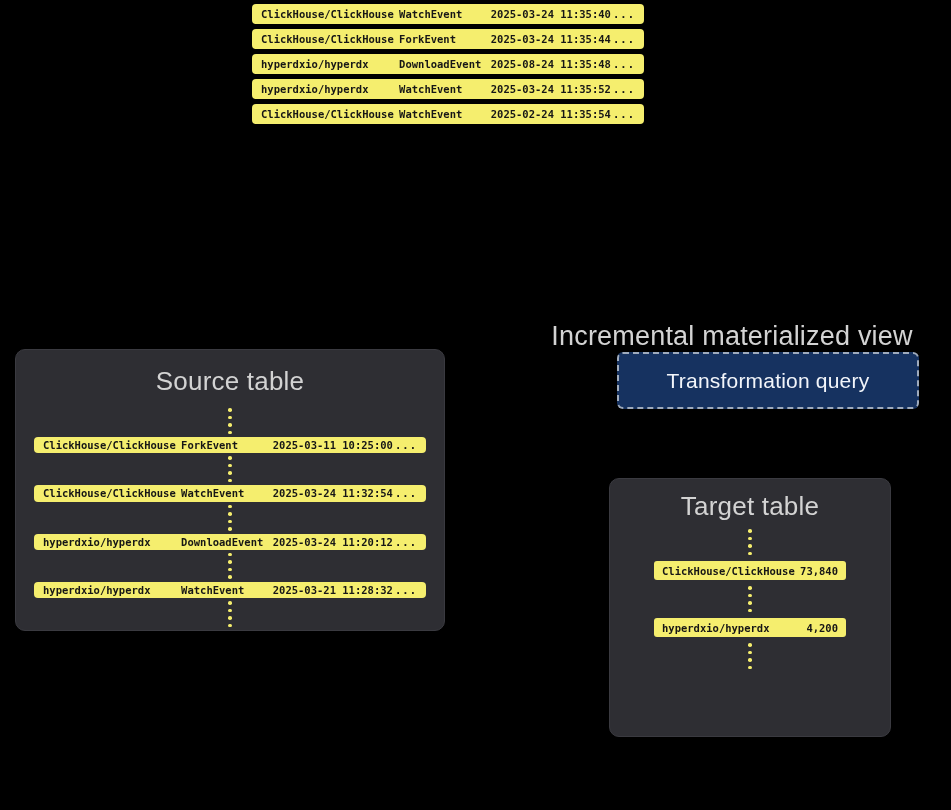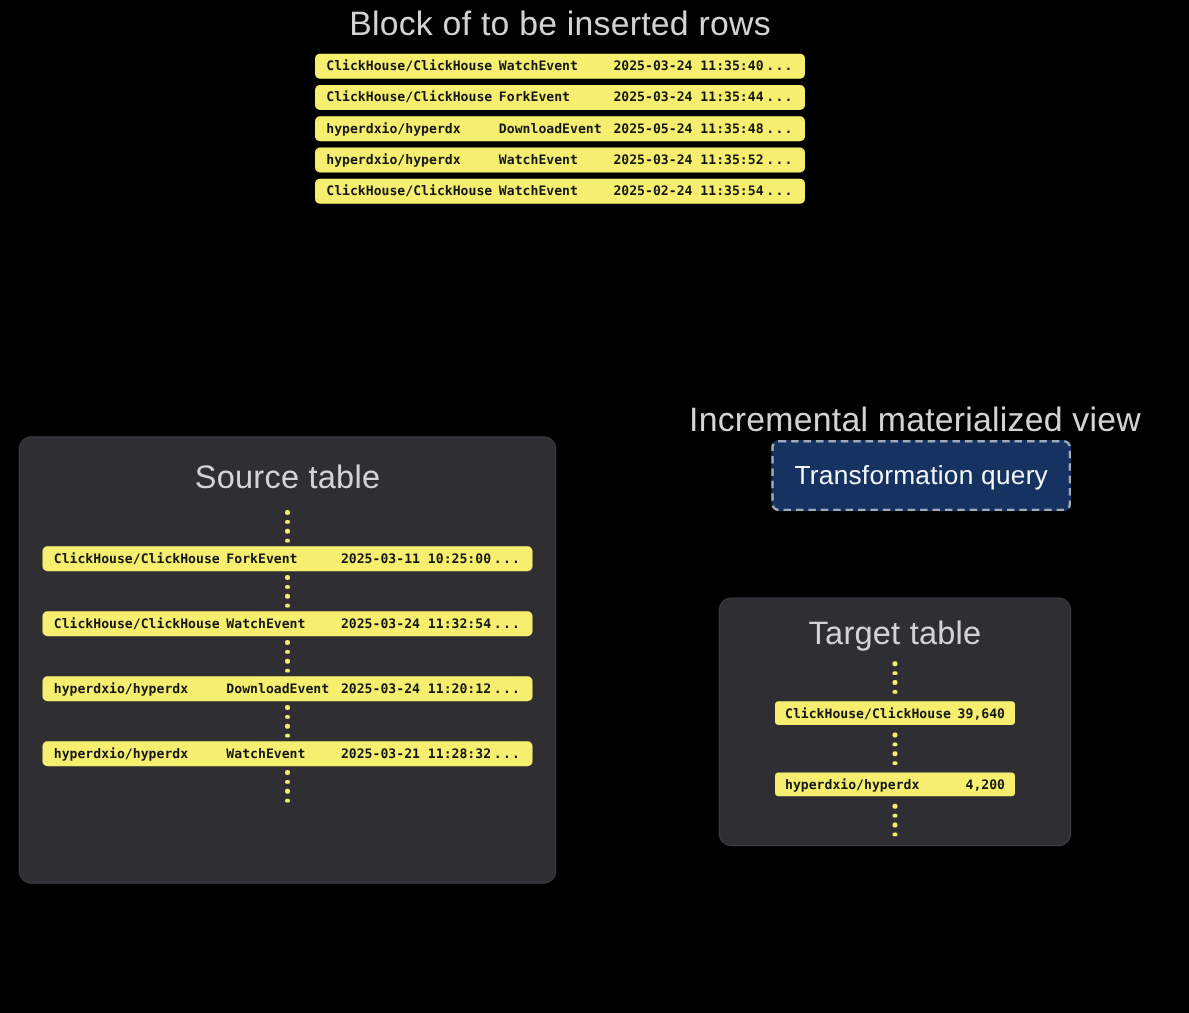--- a/index.html
+++ b/index.html
@@ -44,70 +44,69 @@
   .vdots{display:flex;flex-direction:column;align-items:center;gap:4px;margin:3px 0;}
   .vdots i{display:block;width:3.5px;height:3.5px;border-radius:50%;background:var(--row-yellow);}
 
   
   .panel{
     position:absolute;background:var(--panel-bg);
     border:1px solid var(--panel-border);
     border-radius:10px;
     display:flex;flex-direction:column;align-items:center;
   }
-  .source-panel{left:15px;top:349px;width:430px;height:358px;padding:0 18px;}
+  .source-panel{left:15px;top:349px;width:430px;height:282px;padding:0 18px;}
   .source-panel .big-title{font-size:26px;margin:16px 0 8px;}
-  .target-panel{left:575px;top:478px;width:282px;height:199px;padding:0 20px;}
+  .target-panel{left:609px;top:478px;width:282px;height:259px;padding:0 20px;}
   .target-panel .big-title{font-size:26px;margin:12px 0 4px;}
 
   .target-row{
     display:flex;align-items:center;justify-content:space-between;
     width:192px;height:19px;
     background:var(--row-yellow);border-radius:3px;
     padding:0 8px;margin:3px 0;
     font-family:"DejaVu Sans Mono",monospace;
     font-weight:700;font-size:10.5px;color:var(--row-text);
     white-space:nowrap;
   }
 
   
   .mv-title{position:absolute;left:512px;top:321px;width:440px;}
   .transform-button{
-    position:absolute;left:617px;top:352px;width:240px;height:57px;
+    position:absolute;left:617px;top:352px;width:302px;height:57px;
     background:var(--button-bg);
     border:2px dashed var(--button-border);
     border-radius:6px;
     display:flex;align-items:center;justify-content:center;
     color:var(--button-text);font-size:21px;letter-spacing:.2px;
   }
 </style>
 </head>
 <body>
 
 <div class="canvas">
 
   <section class="block-section">
-    <div class="big-title">Block of to be inserted rows</div>
     <div class="block-rows">
       <div class="trow">
         <span class="col repo">ClickHouse/ClickHouse</span>
         <span class="col event">WatchEvent</span>
         <span class="col time">2025-03-24 11:35:40</span>
         <span class="col more">...</span>
       </div>
       <div class="trow">
         <span class="col repo">ClickHouse/ClickHouse</span>
         <span class="col event">ForkEvent</span>
         <span class="col time">2025-03-24 11:35:44</span>
         <span class="col more">...</span>
       </div>
       <div class="trow">
         <span class="col repo">hyperdxio/hyperdx</span>
         <span class="col event">DownloadEvent</span>
-        <span class="col time">2025-05-24 11:35:48</span>
+        <span class="col time">2025-08-24 11:35:48</span>
         <span class="col more">...</span>
       </div>
       <div class="trow">
         <span class="col repo">hyperdxio/hyperdx</span>
         <span class="col event">WatchEvent</span>
         <span class="col time">2025-03-24 11:35:52</span>
         <span class="col more">...</span>
       </div>
       <div class="trow">
         <span class="col repo">ClickHouse/ClickHouse</span>
@@ -182,21 +181,21 @@
   <section class="panel target-panel">
     <div class="big-title">Target table</div>
     <div class="vdots">
         <i></i>
         <i></i>
         <i></i>
         <i></i>
       </div>
     <div class="target-row">
       <span>ClickHouse/ClickHouse</span>
-      <span>39,640</span>
+      <span>73,840</span>
     </div>
     <div class="vdots">
         <i></i>
         <i></i>
         <i></i>
         <i></i>
       </div>
     <div class="target-row">
       <span>hyperdxio/hyperdx</span>
       <span>4,200</span>

